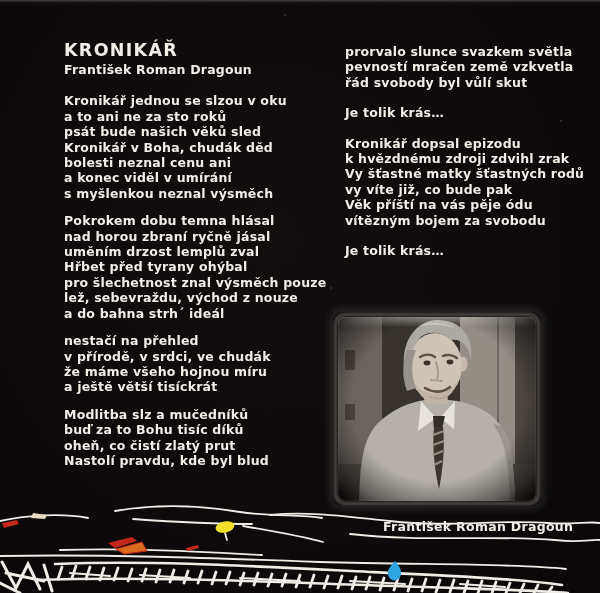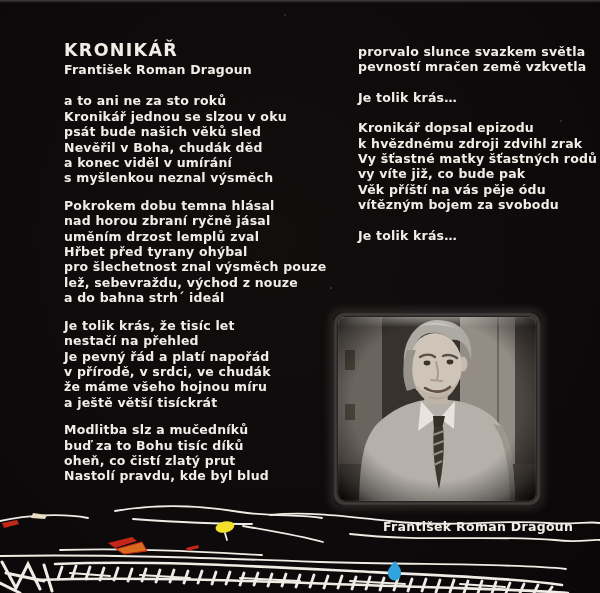--- a/index.html
+++ b/index.html
@@ -16,21 +16,21 @@
     background:linear-gradient(to bottom, rgba(205,200,195,0.28), rgba(0,0,0,0));
   }
   .col { position:absolute; font-size:12.5px; letter-spacing:0.2px; }
   .col-left  { left:64px;  top:40px;  width:280px; }
   .col-right { left:345px; top:44px;  width:250px; }
   .title { font-size:17.5px; letter-spacing:1.3px; line-height:20px; }
   .subtitle { font-size:12.5px; line-height:15.4px; margin-top:2px; }
   .poem { margin-top:16px; }
   .line { line-height:15.4px; white-space:nowrap; }
   .stanza { margin-bottom:12px; }
-  .col-right .stanza { margin-bottom:15px;margin-left:13px; }
+  .col-right .stanza { margin-bottom:15px; }
   .col-right .poem { margin-top:0; }
   .photo {
     position:absolute; left:333px; top:312px; width:208px; height:194px;
     border-radius:9px;
     box-shadow: 0 0 9px 3px rgba(150,145,140,0.22);
   }
   .caption {
     position:absolute; left:383px; top:519px; width:170px;
     font-size:12.5px; letter-spacing:0.3px; white-space:nowrap;
   }
@@ -45,58 +45,58 @@
   <div class="scan-edge-top"></div>
   <div class="speck" style="left:284px; top:14px;"></div>
   <div class="speck" style="left:560px; top:120px;"></div>
   <div class="speck" style="left:330px; top:287px;"></div>
 
   <div class="col col-left">
     <div class="title">KRONIKÁŘ</div>
     <div class="subtitle">František Roman Dragoun</div>
     <div class="poem">
         <div class="stanza">
+          <div class="line">Kronikář jednou se slzou v oku</div>
           <div class="line">a to ani ne za sto roků</div>
-          <div class="line">Kronikář jednou se slzou v oku</div>
           <div class="line">psát bude našich věků sled</div>
-          <div class="line">Nevěřil v Boha, chudák děd</div>
+          <div class="line">Kronikář v Boha, chudák děd</div>
+          <div class="line">bolesti neznal cenu ani</div>
           <div class="line">a konec viděl v umírání</div>
           <div class="line">s myšlenkou neznal výsměch</div>
         </div>
         <div class="stanza">
           <div class="line">Pokrokem dobu temna hlásal</div>
           <div class="line">nad horou zbraní ryčně jásal</div>
           <div class="line">uměním drzost lemplů zval</div>
           <div class="line">Hřbet před tyrany ohýbal</div>
           <div class="line">pro šlechetnost znal výsměch pouze</div>
           <div class="line">lež, sebevraždu, východ z nouze</div>
           <div class="line">a do bahna strh´ ideál</div>
         </div>
         <div class="stanza">
-          <div class="line">Je tolik krás, že tisíc let</div>
           <div class="line">nestačí na přehled</div>
-          <div class="line">Je pevný řád a platí napořád</div>
           <div class="line">v přírodě, v srdci, ve chudák</div>
           <div class="line">že máme všeho hojnou míru</div>
           <div class="line">a ještě větší tisíckrát</div>
         </div>
         <div class="stanza">
           <div class="line">Modlitba slz a mučedníků</div>
           <div class="line">buď za to Bohu tisíc díků</div>
           <div class="line">oheň, co čistí zlatý prut</div>
           <div class="line">Nastolí pravdu, kde byl blud</div>
         </div>
       </div>
   </div>
 
   <div class="col col-right">
     <div class="poem">
         <div class="stanza">
           <div class="line">prorvalo slunce svazkem světla</div>
           <div class="line">pevností mračen země vzkvetla</div>
+          <div class="line">řád svobody byl vůlí skut</div>
         </div>
         <div class="stanza">
           <div class="line">Je tolik krás…</div>
         </div>
         <div class="stanza">
           <div class="line">Kronikář dopsal epizodu</div>
           <div class="line">k hvězdnému zdroji zdvihl zrak</div>
           <div class="line">Vy šťastné matky šťastných rodů</div>
           <div class="line">vy víte již, co bude pak</div>
           <div class="line">Věk příští na vás pěje ódu</div>

